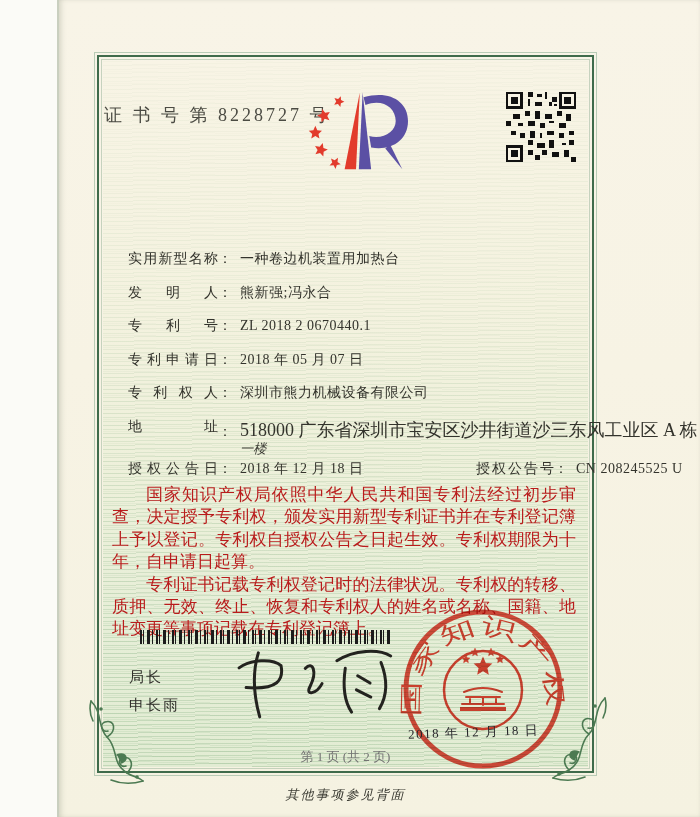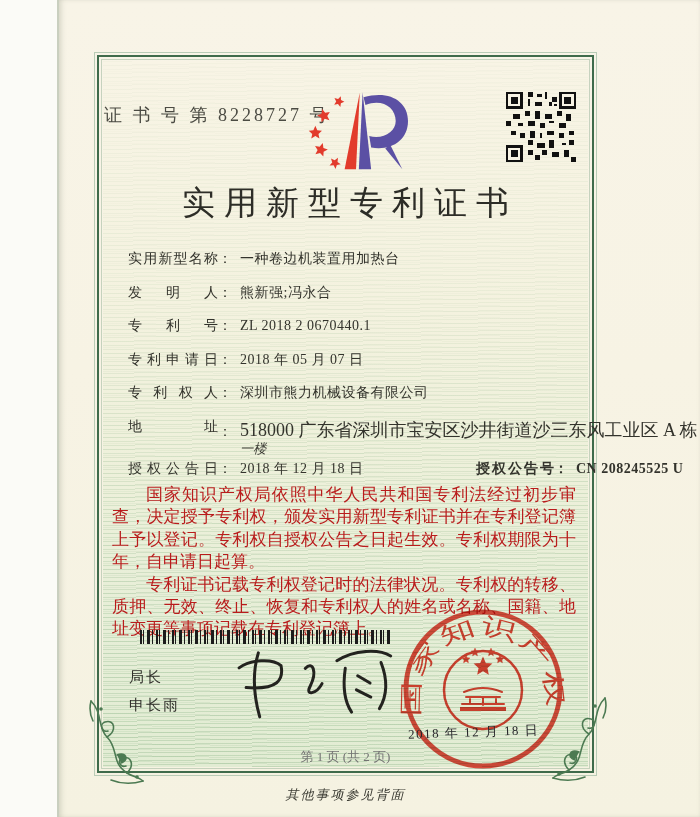--- a/index.html
+++ b/index.html
@@ -62,21 +62,21 @@
   .field-row{position:absolute;left:128px;font-size:14px;color:#33332c;white-space:nowrap;}
   .flabel{
     display:inline-block;width:90px;vertical-align:top;
     text-align:justify;text-align-last:justify;
     color:#33332c;
   }
   .fsep{display:inline-block;margin-right:8px;}
   .fvalue{letter-spacing:.5px;}
   .fvalue-addr{font-size:18px;letter-spacing:0;}
   .addr-line2{position:absolute;left:240px;top:440px;font-size:13.2px;font-style:italic;}
-  .grant-group2{position:absolute;left:348px;top:0;font-weight:bold;}
+  .grant-group2{position:absolute;left:348px;top:0;}
   .flabel-sm{width:78px;}
 
   .paragraphs{
     position:absolute;left:112px;top:484px;width:464px;
     font-size:17px;line-height:22.4px;color:#b91c1c;
     text-align:justify;
   }
   .paragraphs p{margin:0;text-indent:2em;}
 
   .barcode{
@@ -153,21 +153,20 @@
         <rect x="1" y="23" width="5" height="5"></rect>
     </g>
     <g fill="#111111">
       <rect x="2" y="2" width="3" height="3"></rect>
         <rect x="24" y="2" width="3" height="3"></rect>
         <rect x="2" y="24" width="3" height="3"></rect>
       <path d="M9 0h2v2H9z M13 1h2v1h-2z M16 0h1v3h-1z M19 2h2v2h-2z M9 3h1v3H9z M12 4h3v2h-3z M18 4h1v2h-1z M20 5h1v1h-1z M8 8h2v2H8z M3 9h3v2H3z M0 12h2v2H0z M5 13h2v1H5z M12 8h2v3h-2z M16 9h3v2h-3z M21 8h2v2h-2z M25 9h2v3h-2z M9 12h3v2H9z M14 13h2v2h-2z M18 12h2v1h-2z M22 13h3v2h-3z M2 16h2v2H2z M6 17h2v2H6z M10 16h2v3h-2z M14 17h1v2h-1z M17 16h3v2h-3z M22 17h2v2h-2z M26 16h2v2h-2z M9 20h2v2H9z M13 21h3v2h-3z M18 20h2v3h-2z M23 21h2v1h-2z M26 20h2v2h-2z M9 24h2v2H9z M12 26h2v2h-2z M15 24h2v2h-2z M19 25h3v2h-3z M24 24h2v3h-2z M27 27h2v2h-2z"></path>
     </g>
   </svg>
 
-  <div class="title">实用新型专利证书</div>
 
   <div class="field-row" style="top:250px">
     <span class="flabel">实用新型名称</span><span class="fsep">：</span><span class="fvalue">一种卷边机装置用加热台</span>
   </div>
   <div class="field-row" style="top:284px">
     <span class="flabel">发明人</span><span class="fsep">：</span><span class="fvalue">熊新强;冯永合</span>
   </div>
   <div class="field-row" style="top:317px">
     <span class="flabel">专利号</span><span class="fsep">：</span><span class="fvalue">ZL 2018 2 0670440.1</span>
   </div>

